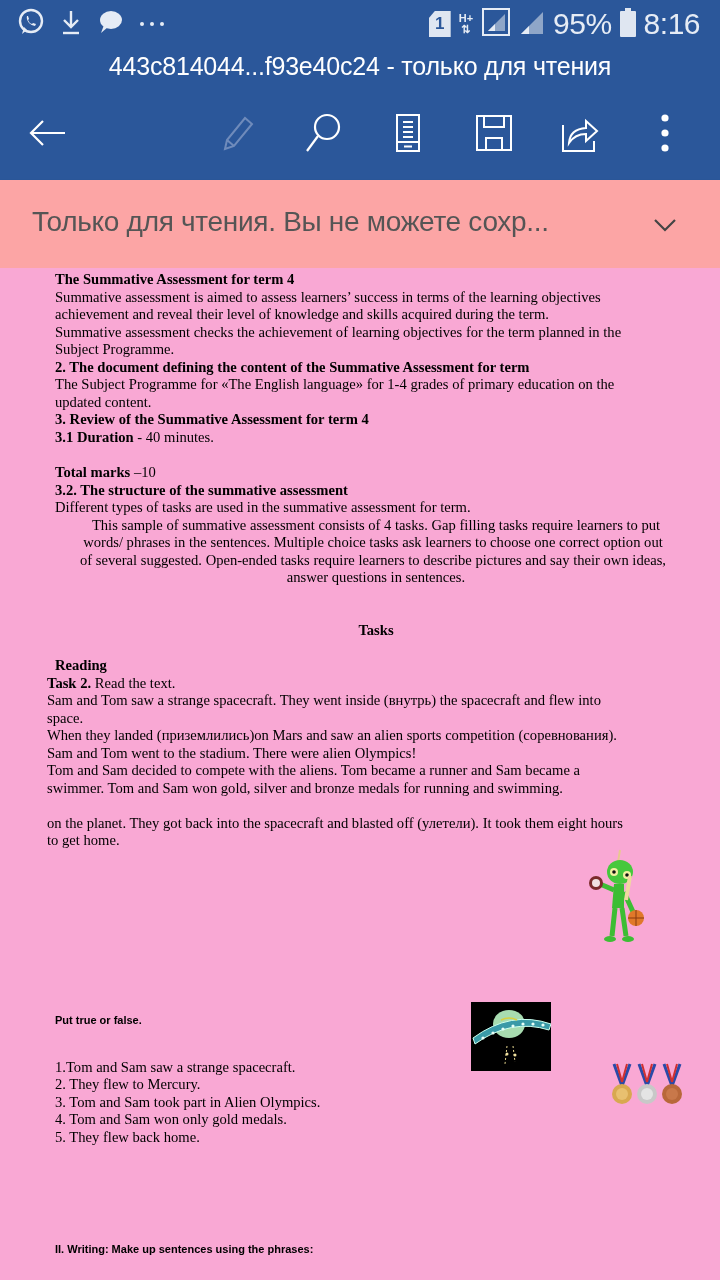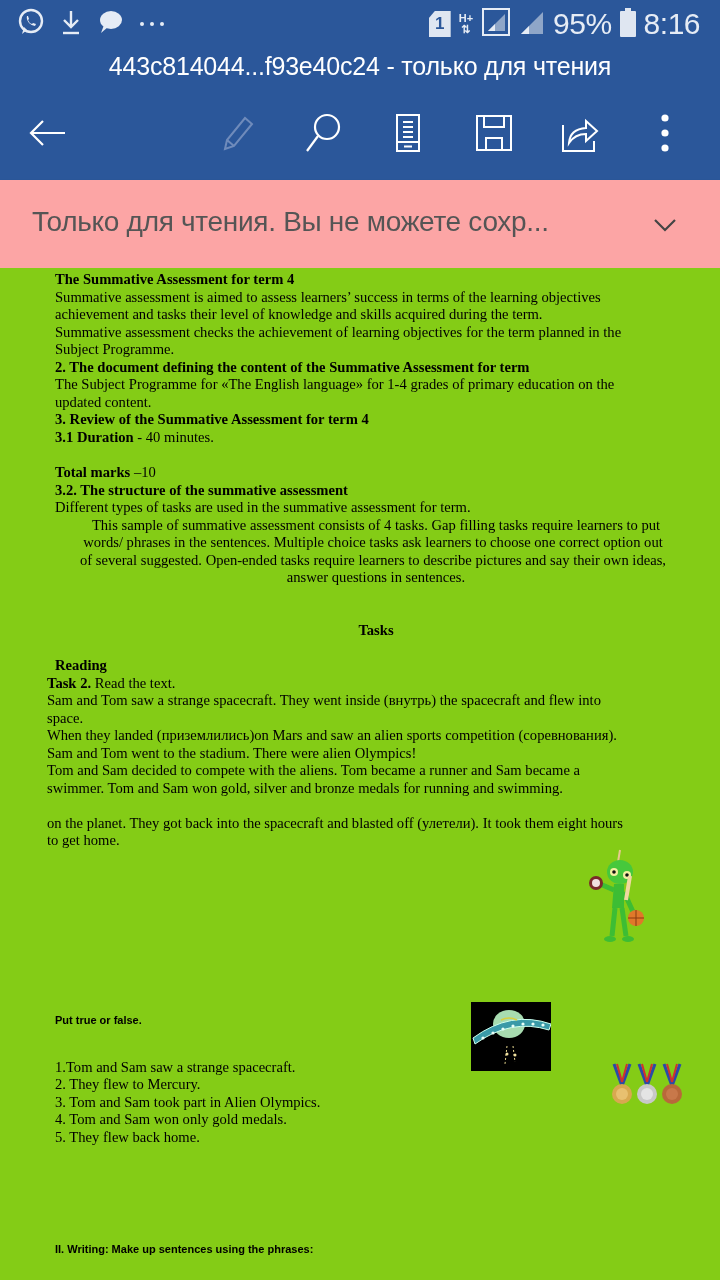--- a/index.html
+++ b/index.html
@@ -21,21 +21,21 @@
 
   .toolbar { position: absolute; left: 0; top: 108px; width: 720px; height: 50px; }
   .tb-btn { position: absolute; top: 0; width: 50px; height: 50px; display: flex; align-items: center; justify-content: center; }
 
   
   .banner { position: absolute; left: 0; top: 180px; width: 720px; height: 88px; background: #fca5a5; box-shadow: 0 3px 4px rgba(0,0,0,0.22); font-family: "Liberation Sans", sans-serif; }
   .banner-text { position: absolute; left: 32px; top: 26px; font-size: 28px; color: #555; letter-spacing: -0.3px; }
   .banner-chevron { position: absolute; right: 40px; top: 30px; width: 30px; height: 30px; }
 
   
-  .doc { position: absolute; left: 0; top: 268px; width: 720px; height: 1012px; background: #84cc16; font-size: 14.6px; line-height: 17.5px; }
+  .doc { position: absolute; left: 0; top: 268px; width: 720px; height: 1012px; background: #f9a8d4; font-size: 14.6px; line-height: 17.5px; }
   .p { position: absolute; white-space: nowrap; }
   .b { font-weight: bold; }
   .center { text-align: center; }
   .sans { font-family: "Liberation Sans", sans-serif; font-weight: bold; font-size: 11px; text-align: center; }
 
   .img { position: absolute; }
 </style>
 </head>
 <body>
 
@@ -141,21 +141,21 @@
 <div class="banner">
   <span class="banner-text">Только для чтения. Вы не можете сохр...</span>
   <svg class="banner-chevron" viewBox="0 0 30 30">
       <path d="M5 10 L15 20 L25 10" stroke="#444" stroke-width="2.2" fill="none"></path>
     </svg>
 </div>
 
 <div class="doc">
   <div class="p b" style="left:55px; top:3px;">The Summative Assessment for term 4</div>
   <div class="p" style="left:55px; top:21px;">Summative assessment is aimed to assess learners’ success in terms of the learning objectives</div>
-  <div class="p" style="left:55px; top:38px;">achievement and tasks their level of knowledge and skills acquired during the term.</div>
+  <div class="p" style="left:55px; top:38px;">achievement and reveal their level of knowledge and skills acquired during the term.</div>
   <div class="p" style="left:55px; top:56px;">Summative assessment checks the achievement of learning objectives for the term planned in the</div>
   <div class="p" style="left:55px; top:73px;">Subject Programme.</div>
   <div class="p b" style="left:55px; top:91px;">2. The document defining the content of the Summative Assessment for term</div>
   <div class="p" style="left:55px; top:108px;">The Subject Programme for «The English language» for 1-4 grades of primary education on the</div>
   <div class="p" style="left:55px; top:126px;">updated content.</div>
   <div class="p b" style="left:55px; top:143px;">3. Review of the Summative Assessment for term 4</div>
   <div class="p" style="left:55px; top:161px;"><span class="b">3.1 Duration</span><span> - 40 minutes.</span></div>
 
   <div class="p" style="left:55px; top:196px;"><span class="b">Total marks</span><span> –10</span></div>
   <div class="p b" style="left:55px; top:214px;">3.2. The structure of the summative assessment</div>

